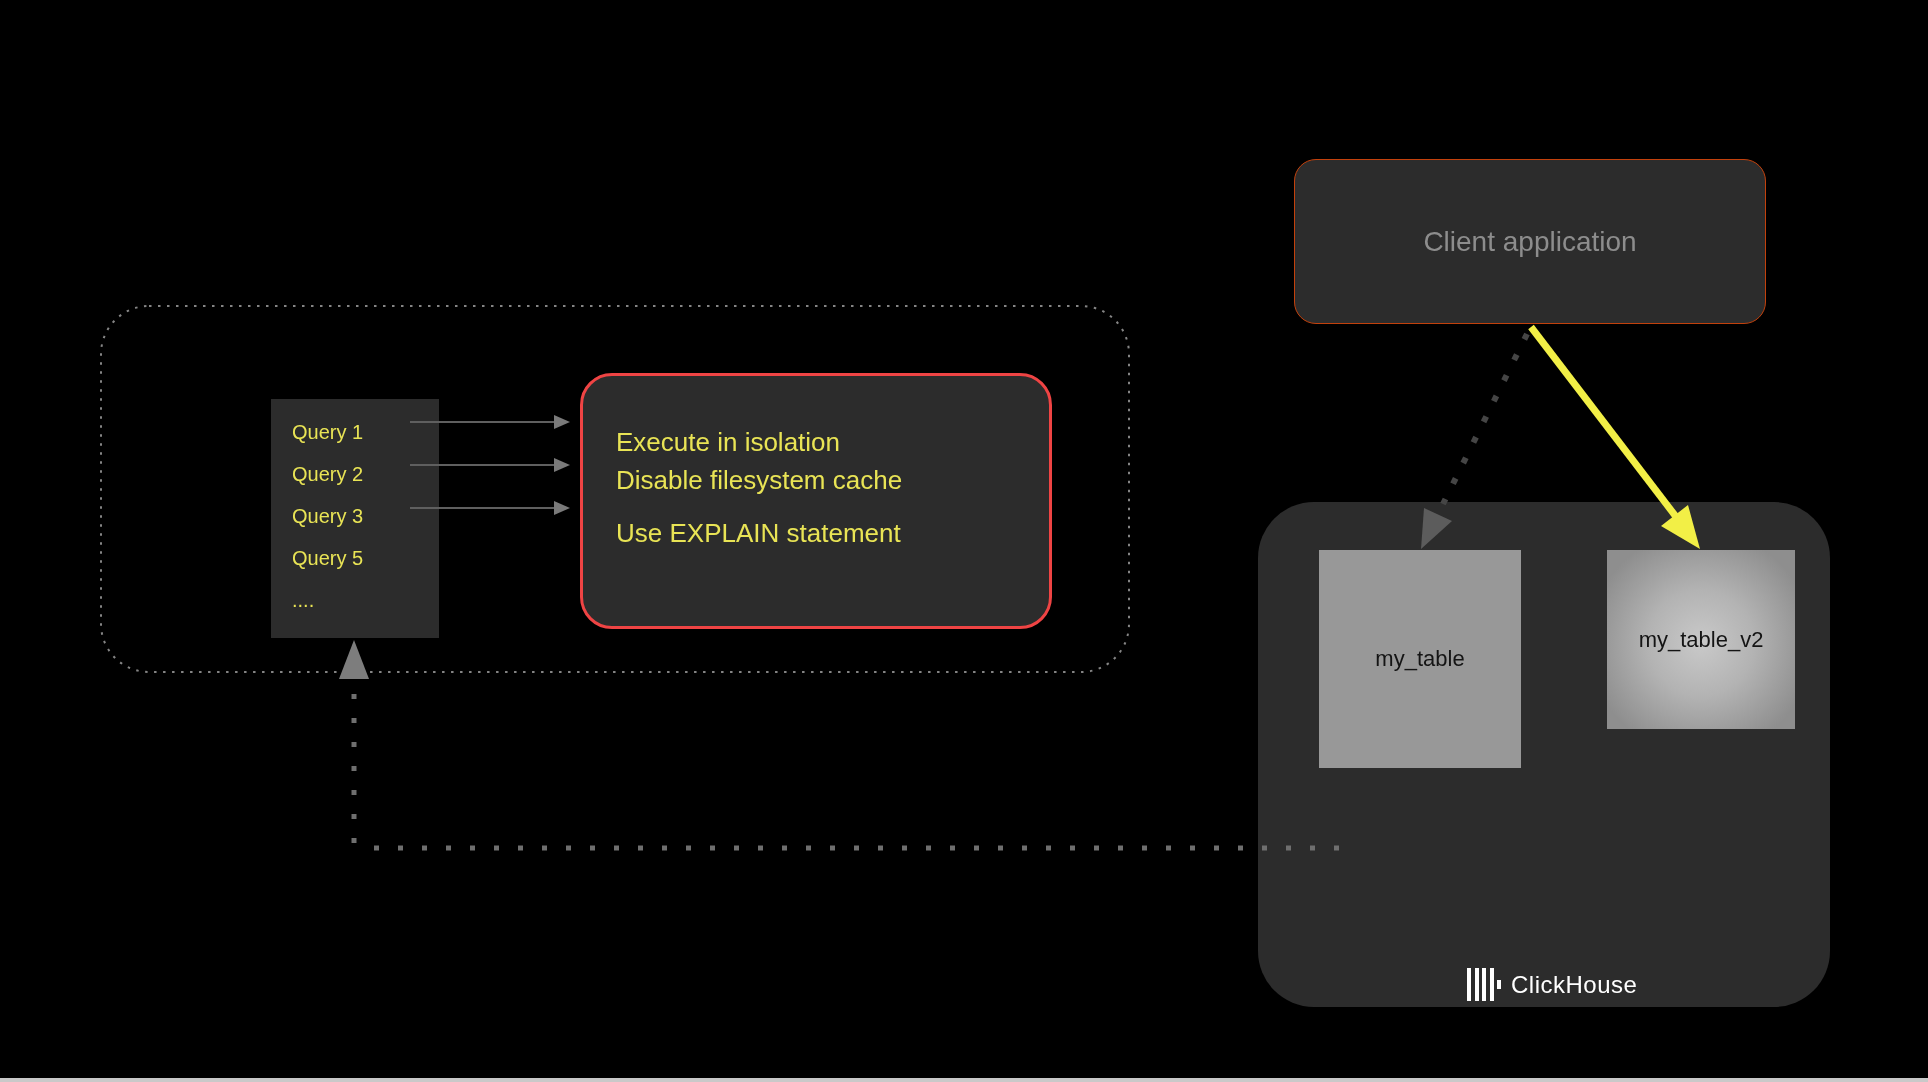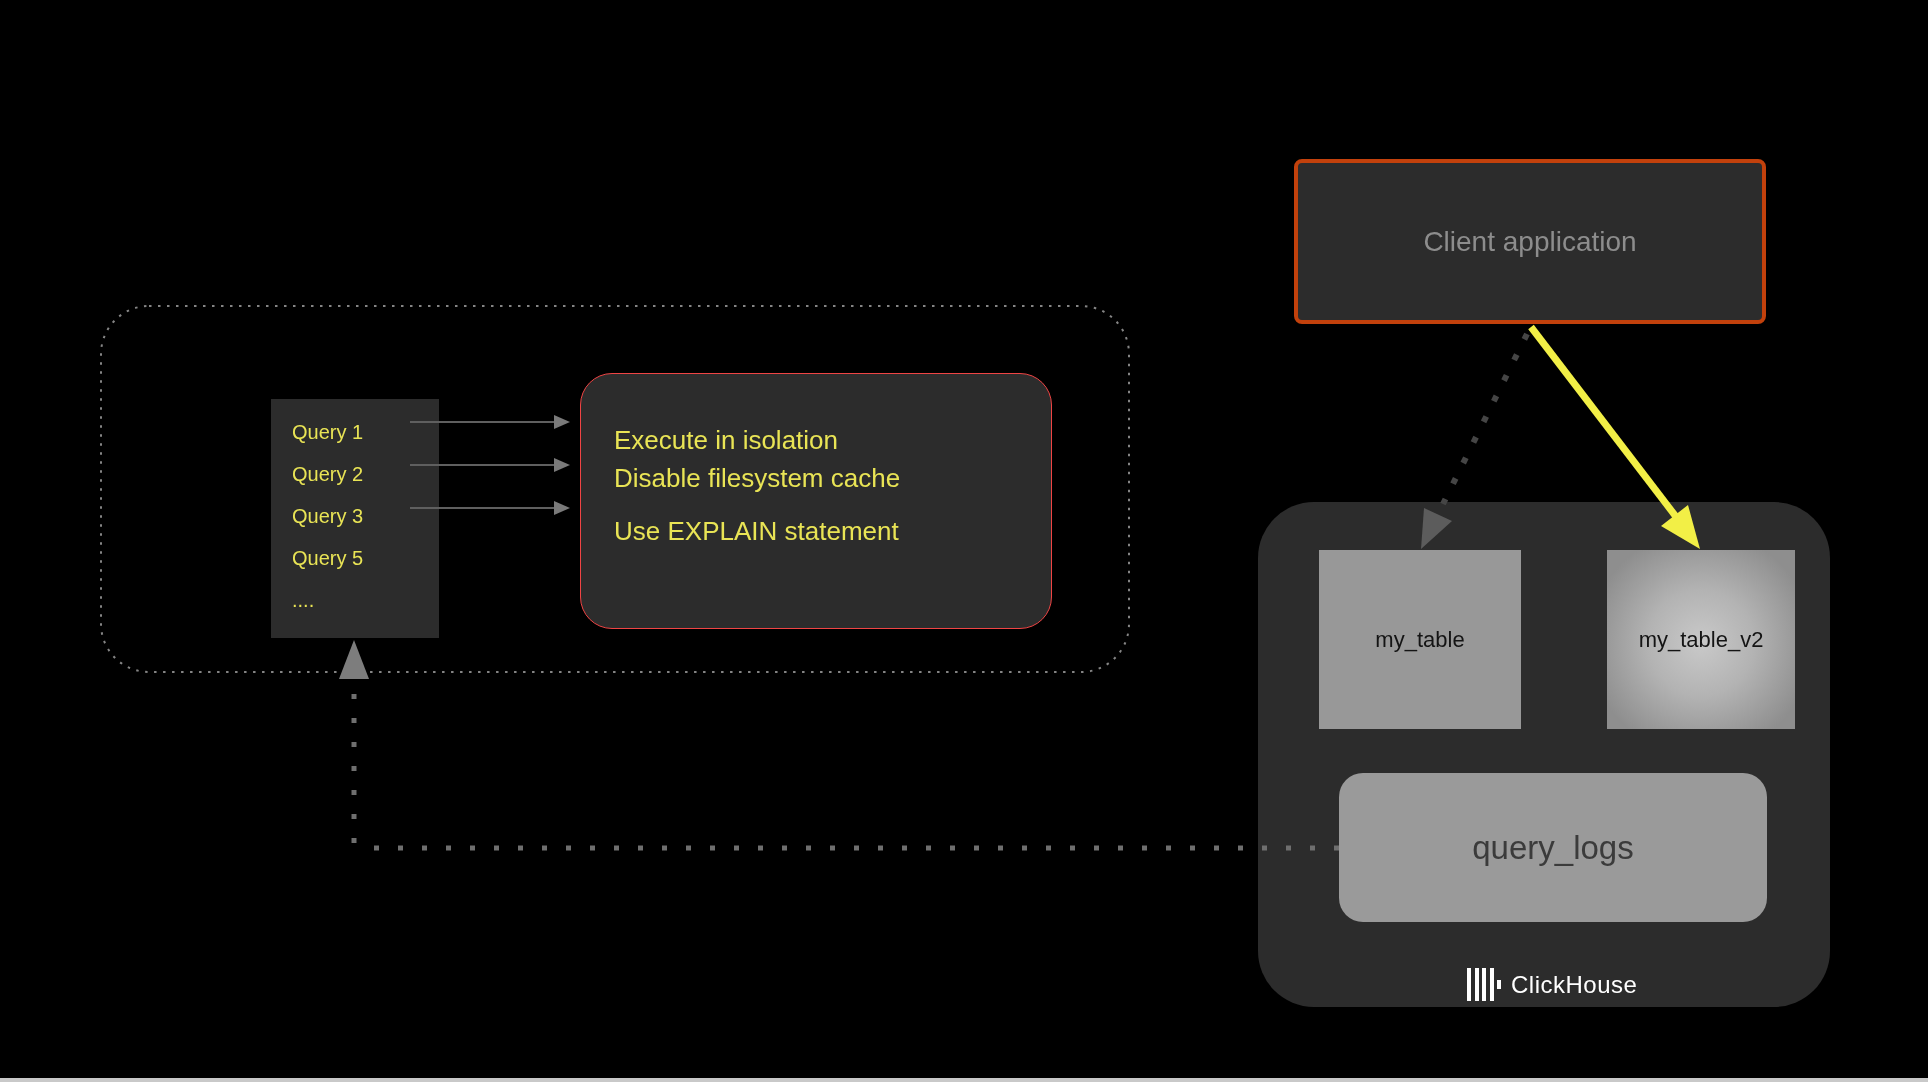--- a/index.html
+++ b/index.html
@@ -16,54 +16,54 @@
     background:var(--panel-dark);
     box-sizing:border-box;padding:12px 0 0 21px;
   }
   .query-box .q{
     display:block;height:42px;line-height:42px;
     color:var(--yellow);font-size:20px;
   }
   .invest-box{
     left:580px;top:373px;width:472px;height:256px;
     background:var(--panel-dark);
-    border:1px solid #ef4444;border-radius:32px;
+    border:3px solid #ef4444;border-radius:32px;
     box-sizing:border-box;
   }
   .invest-box .tip{
     position:absolute;left:33px;height:30px;line-height:30px;
     color:var(--yellow);font-size:26px;white-space:nowrap;
   }
   .invest-box .tip1{top:51px;}
   .invest-box .tip2{top:89px;}
   .invest-box .tip3{top:142px;}
   .invest-box .label{
     position:absolute;left:0;right:0;top:210px;height:30px;line-height:30px;
     text-align:center;color:var(--white-text);font-size:26px;
   }
   .client-box{
     left:1294px;top:159px;width:472px;height:165px;
     background:var(--panel-dark);
-    border:4px solid #c2410c;border-radius:8px;
+    border:1px solid #c2410c;border-radius:22px;
     box-sizing:border-box;
     display:flex;align-items:center;justify-content:center;
     color:var(--gray-text);font-size:28px;
   }
   .ch-container{
     left:1258px;top:502px;width:572px;height:505px;
     background:var(--panel-dark);
     border-radius:56px;
   }
   .table-box{
     position:absolute;
     display:flex;align-items:center;justify-content:center;
     color:var(--table-text);font-size:22px;
   }
   .my-table{
-    left:61px;top:48px;width:202px;height:179px;
+    left:61px;top:48px;width:202px;height:218px;
     background:var(--table-gray);
   }
   .my-table-v2{
     left:349px;top:48px;width:188px;height:179px;
     background:radial-gradient(circle at 50% 52%, #c9c9c9 0%, #b3b3b3 40%, #8e8e8e 85%);
   }
   .query-logs{
     position:absolute;left:81px;top:271px;width:428px;height:149px;
     background:#9a9a9a;border-radius:24px;
     display:flex;align-items:center;justify-content:center;
@@ -114,23 +114,20 @@
     <span class="tip tip2">Disable filesystem cache</span>
   </div>
 
   <div class="abs ch-container">
     <div class="table-box my-table">
       <span>my_table</span>
     </div>
     <div class="table-box my-table-v2">
       <span>my_table_v2</span>
     </div>
-    <div class="query-logs">
-      <span>query_logs</span>
-    </div>
     <div class="ch-logo">
       <span class="bar"></span>
       <span class="bar"></span>
       <span class="bar"></span>
       <span class="bar"></span>
       <span class="dot"></span>
       <span class="word">ClickHouse</span>
     </div>
   </div>
 

